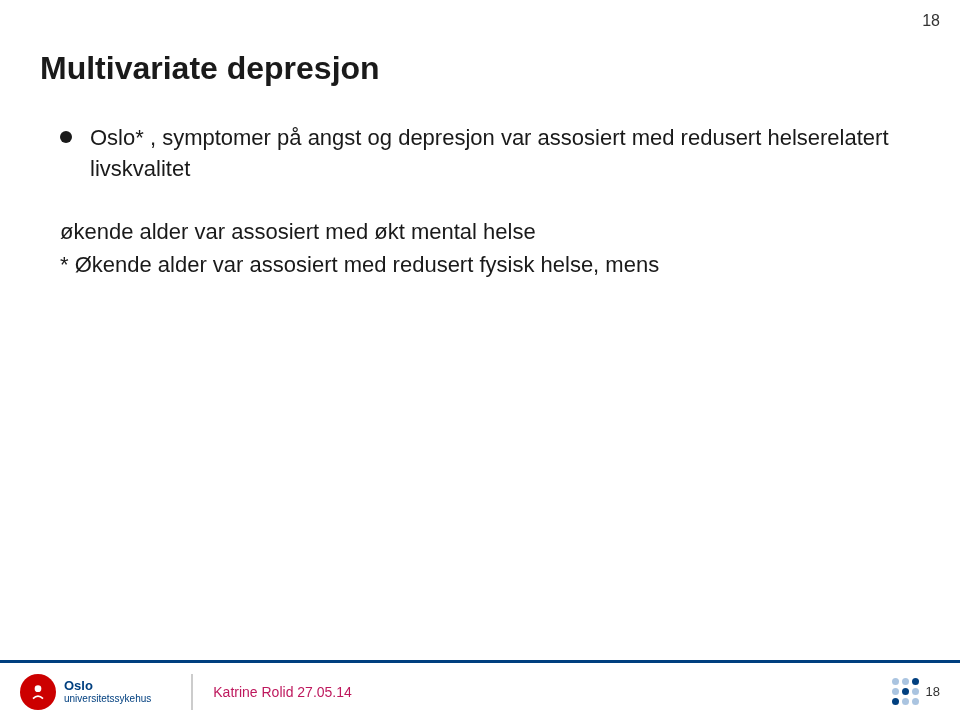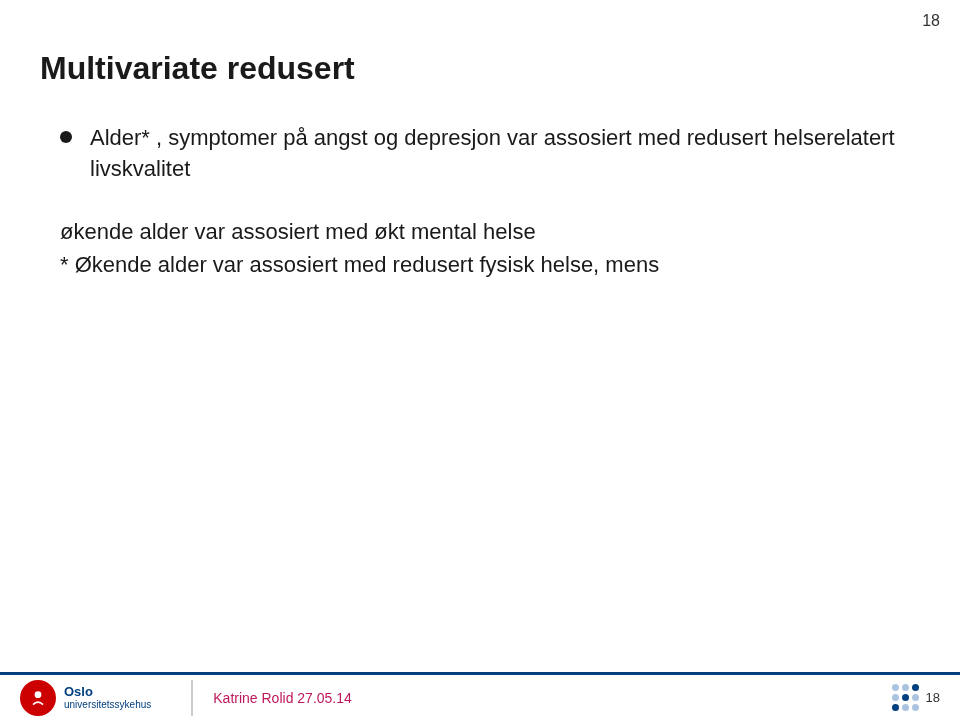--- a/index.html
+++ b/index.html
@@ -76,21 +76,21 @@
       margin-top: 10px;
       line-height: 1.5;
     }
 
     
     .footer {
       position: absolute;
       bottom: 0;
       left: 0;
       right: 0;
-      height: 48px;
+      height: 60px;
       border-top: 3px solid #003F7F;
       display: flex;
       align-items: center;
       padding: 0 20px;
       background: #ffffff;
     }
 
     .footer-logo {
       display: flex;
       align-items: center;
@@ -172,26 +172,26 @@
       color: #333;
     }
   </style>
 </head>
 <body>
 
 <div class="page-number">18</div>
 
 <div class="main-content">
 
-  <h1 class="slide-title">Multivariate redusert</h1>
+  <h1 class="slide-title">Multivariate depresjon</h1>
 
   <ul class="bullet-list">
     <li class="bullet-item">
       <span class="bullet-dot"></span>
-      <span class="bullet-text">Alder* , symptomer på angst og depresjon var assosiert med redusert helserelatert livskvalitet</span>
+      <span class="bullet-text">Oslo* , symptomer på angst og depresjon var assosiert med redusert helserelatert livskvalitet</span>
     </li>
   </ul>
 
   <div class="footnote">
     <div>økende alder var assosiert med økt mental helse</div>
     <div>* Økende alder var assosiert med redusert fysisk helse, mens</div>
   </div>
 
 </div>
 

